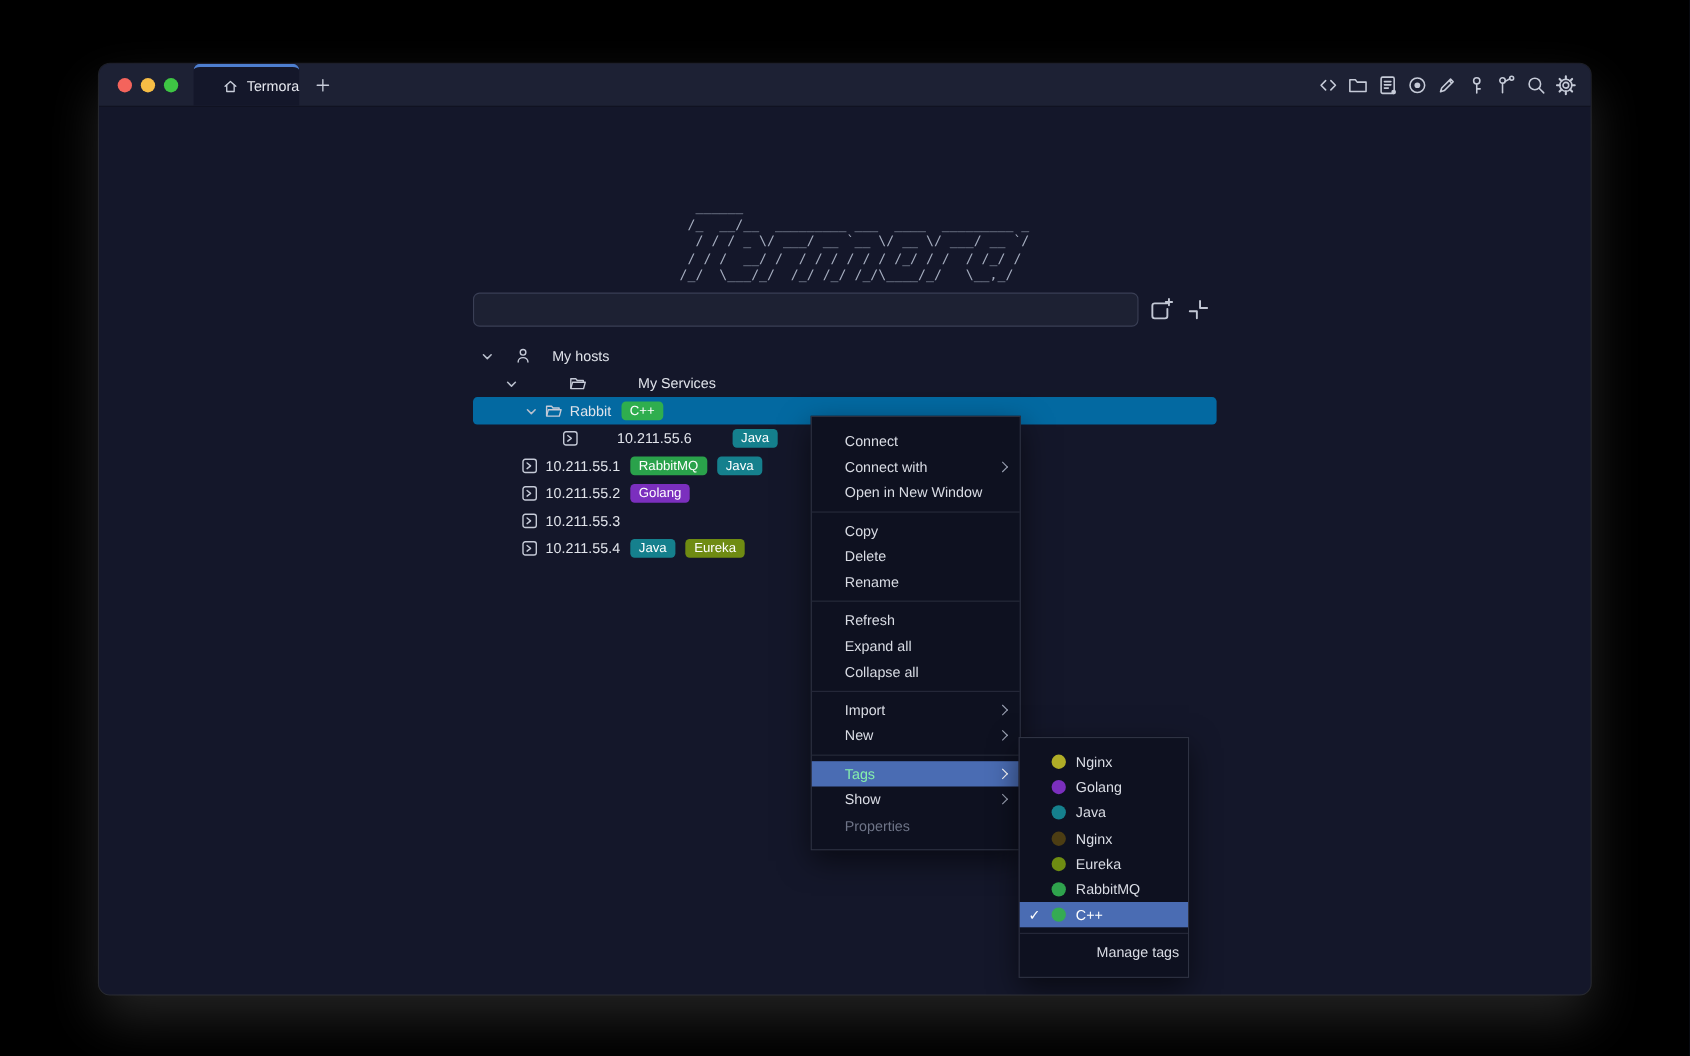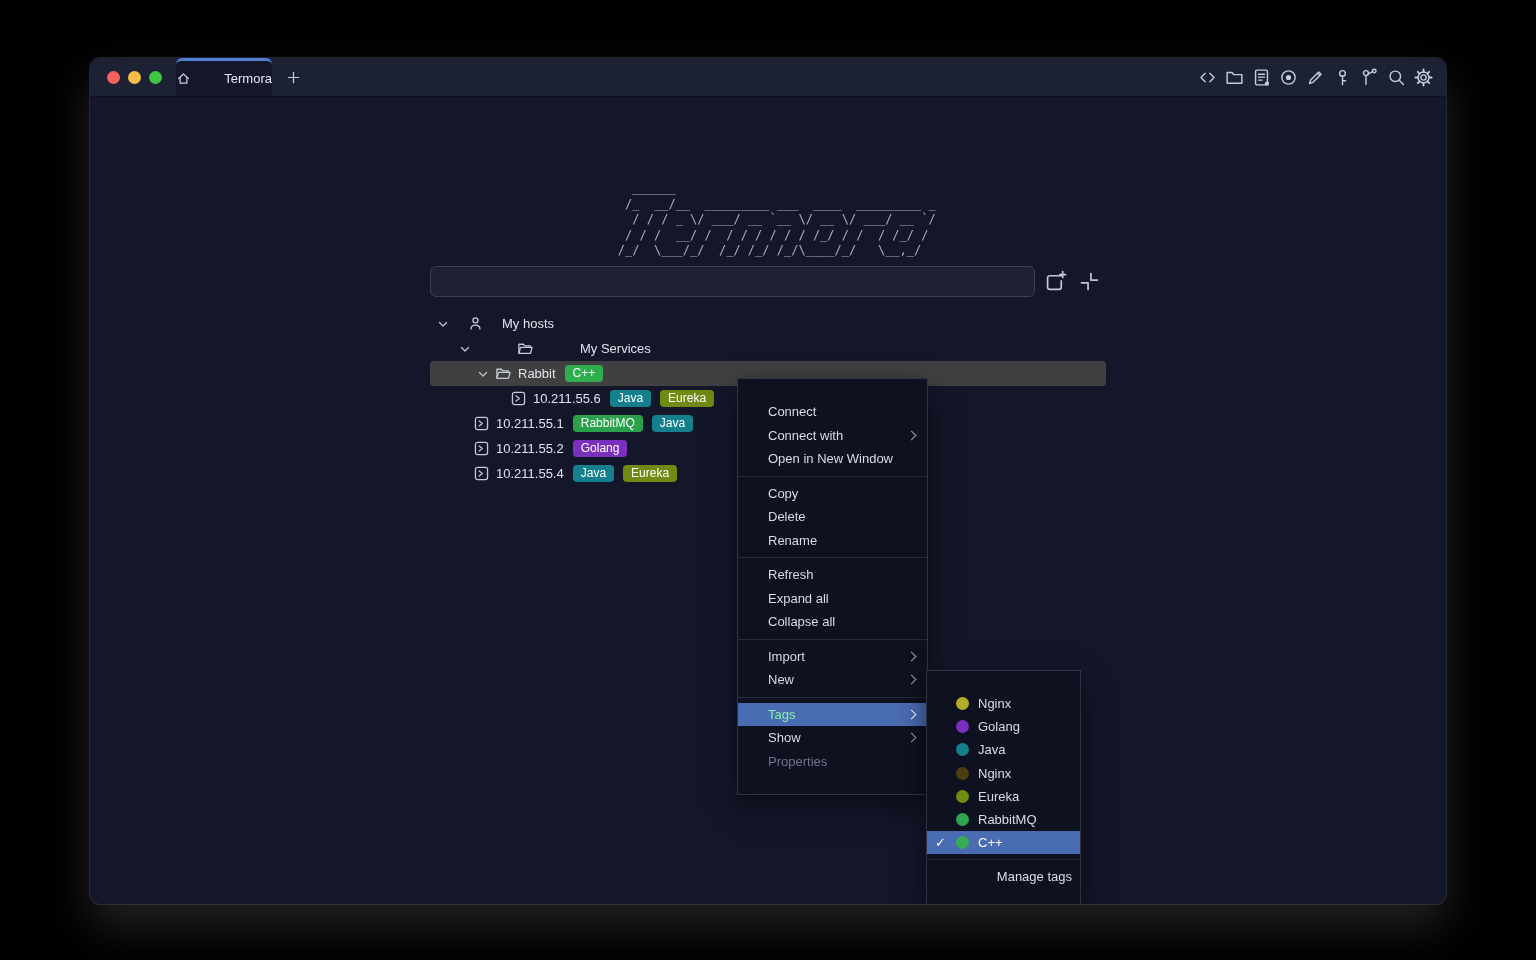--- a/index.html
+++ b/index.html
@@ -9,21 +9,21 @@
 
   .window{position:absolute;left:90px;top:58px;width:1356px;height:846px;background:#14172a;
           border-radius:10px;
           box-shadow:0 0 0 1px rgba(82,88,110,.35), 0 22px 46px rgba(125,125,125,.28), 0 10px 26px rgba(0,0,0,.75);}
 
   
   .titlebar{position:absolute;top:0;left:0;right:0;height:38px;background:#1d2134;
             border-radius:10px 10px 0 0;border-bottom:1px solid #0d0f1a;display:flex;align-items:stretch;}
   .traffic{display:flex;align-items:center;gap:8px;padding:0 14px 0 17px;}
   .dot{width:13px;height:13px;border-radius:50%;}
-  .tab{width:96px;box-sizing:border-box;display:flex;align-items:center;justify-content:space-between;gap:7px;
+  .tab{width:96px;box-sizing:border-box;display:flex;align-items:center;justify-content:flex-end;gap:7px;
        background:#14172a;border-top:3px solid #4e7fd0;border-radius:6px 6px 0 0;
        color:#e7e9f0;font-size:13px;}
   .tab .ticn{width:15px;height:15px;color:#c9cedb;}
   .plusbtn{width:30px;display:flex;align-items:center;justify-content:center;color:#c9cedb;margin-left:6px;}
   .toolbar{margin-left:auto;display:flex;align-items:center;gap:8px;padding-right:13px;color:#c6cbd8;}
   .tbicon{width:19px;height:19px;display:flex;align-items:center;justify-content:center;}
 
   
   .content{position:absolute;top:38px;left:0;right:0;bottom:0;border-radius:0 0 10px 10px;overflow:hidden;}
   .ascii{position:absolute;top:69px;left:50%;transform:translateX(-50%);margin:16px;
@@ -33,31 +33,31 @@
   .search-input{position:absolute;left:340px;top:170px;width:605px;height:31px;box-sizing:border-box;
         background:#1d2133;border:1px solid #3a3f55;border-radius:6px;color:#dfe3ea;
         padding:0 10px;font-size:13px;outline:none;font-family:"Liberation Sans",sans-serif;}
   .sicon{position:absolute;width:23px;height:23px;color:#c2c7d4;display:flex;align-items:center;justify-content:center;}
   .sicon.add{left:954px;top:174px;}
   .sicon.fold{left:988px;top:174px;}
 
   
   .tree{position:absolute;left:340px;top:215px;width:676px;font-size:13px;color:#e0e3ea;}
   .trow{height:25px;display:flex;align-items:center;border-radius:4px;box-sizing:border-box;}
-  .trow.selected{background:#404040;}
+  .trow.selected{background:#0369a1;}
   .p0{padding-left:5px;gap:12px;}.p1{padding-left:27px;gap:40px;}.p2{padding-left:45px;}
-  .pleaf2{padding-left:43px;}.pleaf3{padding-left:80px;}
+  .pleaf2{padding-left:43px;}.pleaf3{padding-left:80px;gap:28px;}
   .chev{width:16px;height:16px;color:#b9bfcc;margin-right:4px;flex:none;}
   .nicon{width:17px;height:17px;color:#c5cad7;margin-right:6px;flex:none;}
   .tlabel{white-space:nowrap;}
   .badge{font-size:12px;line-height:13px;color:#fff;padding:2px 8px;border-radius:4px;margin-left:9px;white-space:nowrap;}
 
   
   .menu{position:absolute;background:#0e1120;border:1px solid #2f3343;box-sizing:border-box;
-        padding:21px 0;font-size:13px;color:#d9dce4;box-shadow:0 10px 26px rgba(0,0,0,.55);}
+        padding:10px 0;font-size:13px;color:#d9dce4;box-shadow:0 10px 26px rgba(0,0,0,.55);}
   #context-menu{left:647px;top:282px;width:191px;}
   .mi{height:23.5px;display:flex;align-items:center;padding:0 12px 0 30px;}
   .mi .lbl{flex:1;white-space:nowrap;}
   .mi.hl{background:#4a6cb3;color:#86efac;}
   .mi.disabled{color:#6e7487;justify-content:center;}
   .arrow{width:6px;height:6px;border-right:1.4px solid #9aa1b2;border-top:1.4px solid #9aa1b2;
          transform:rotate(45deg);flex:none;margin-left:8px;}
   .mi.hl .arrow{border-color:#fff;}
   .msep{height:1px;background:#272b3b;margin:5px 0;}
 
@@ -255,20 +255,29 @@
         <span class="nicon">
           <svg viewBox="0 0 16 16" fill="none" stroke="currentColor" stroke-width="1.2" stroke-linecap="round" stroke-linejoin="round">
               <rect x="2.3" y="2.3" width="11.4" height="11.4" rx="2"></rect>
               <polyline points="5.8,5.6 8.8,8 5.8,10.4"></polyline>
             </svg>
         </span>
         <span class="tlabel">10.211.55.2</span>
         <span class="badge" style="background-color: rgb(123, 47, 190);">Golang</span>
       </div>
 
+      <div class="trow pleaf2">
+        <span class="nicon">
+          <svg viewBox="0 0 16 16" fill="none" stroke="currentColor" stroke-width="1.2" stroke-linecap="round" stroke-linejoin="round">
+              <rect x="2.3" y="2.3" width="11.4" height="11.4" rx="2"></rect>
+              <polyline points="5.8,5.6 8.8,8 5.8,10.4"></polyline>
+            </svg>
+        </span>
+        <span class="tlabel">10.211.55.3</span>
+      </div>
 
       <div class="trow pleaf2">
         <span class="nicon">
           <svg viewBox="0 0 16 16" fill="none" stroke="currentColor" stroke-width="1.2" stroke-linecap="round" stroke-linejoin="round">
               <rect x="2.3" y="2.3" width="11.4" height="11.4" rx="2"></rect>
               <polyline points="5.8,5.6 8.8,8 5.8,10.4"></polyline>
             </svg>
         </span>
         <span class="tlabel">10.211.55.4</span>
         <span class="badge" style="background-color: rgb(21, 128, 141);">Java</span>

